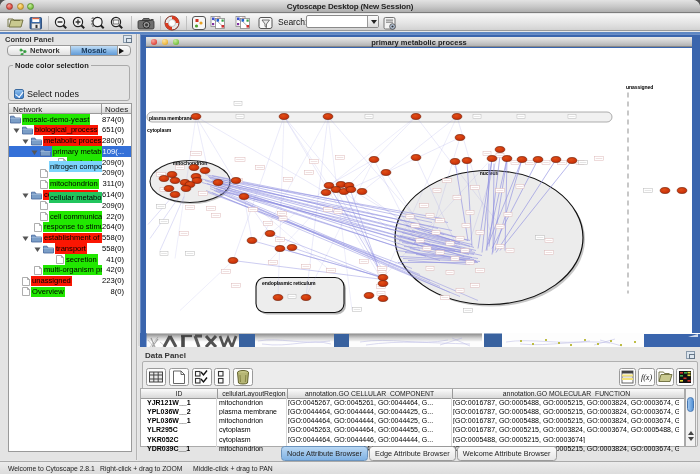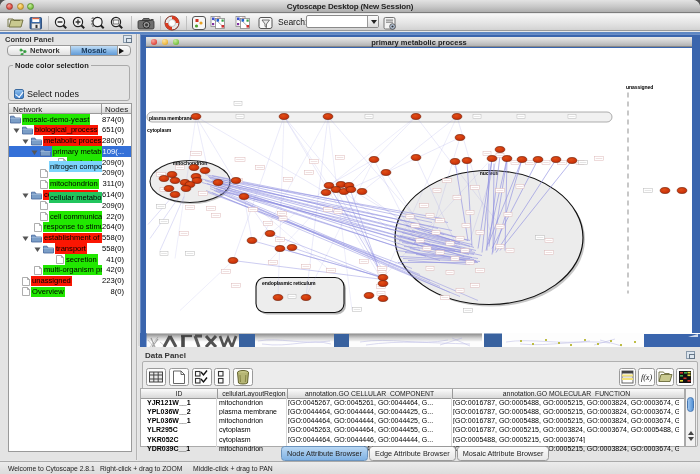--- a/index.html
+++ b/index.html
@@ -872,20 +872,20 @@
     <div class="gline" style="left:286px"></div>
     <div class="gline" style="left:451px"></div>
   <div id="dp-scroll">
     <div id="dp-thumb"></div>
     <div class="sarr" style="bottom:11px;border-bottom:4px solid #444;"></div>
     <div class="sarr" style="bottom:2px;border-top:4px solid #444;"></div>
   </div>
   <div id="dp-tabs">
     <div class="dptab sel">Node Attribute Browser</div>
     <div class="dptab">Edge Attribute Browser</div>
-    <div class="dptab">Mosaic Attribute Browser</div>
+    <div class="dptab">Welcome Attribute Browser</div>
   </div>
 
   <div id="statusbar">
     <span style="left:8px">Welcome to Cytoscape 2.8.1</span>
     <span style="left:100px">Right-click + drag to ZOOM</span>
     <span style="left:193px">Middle-click + drag to PAN</span>
   </div>
 </div>
 </body></html>

